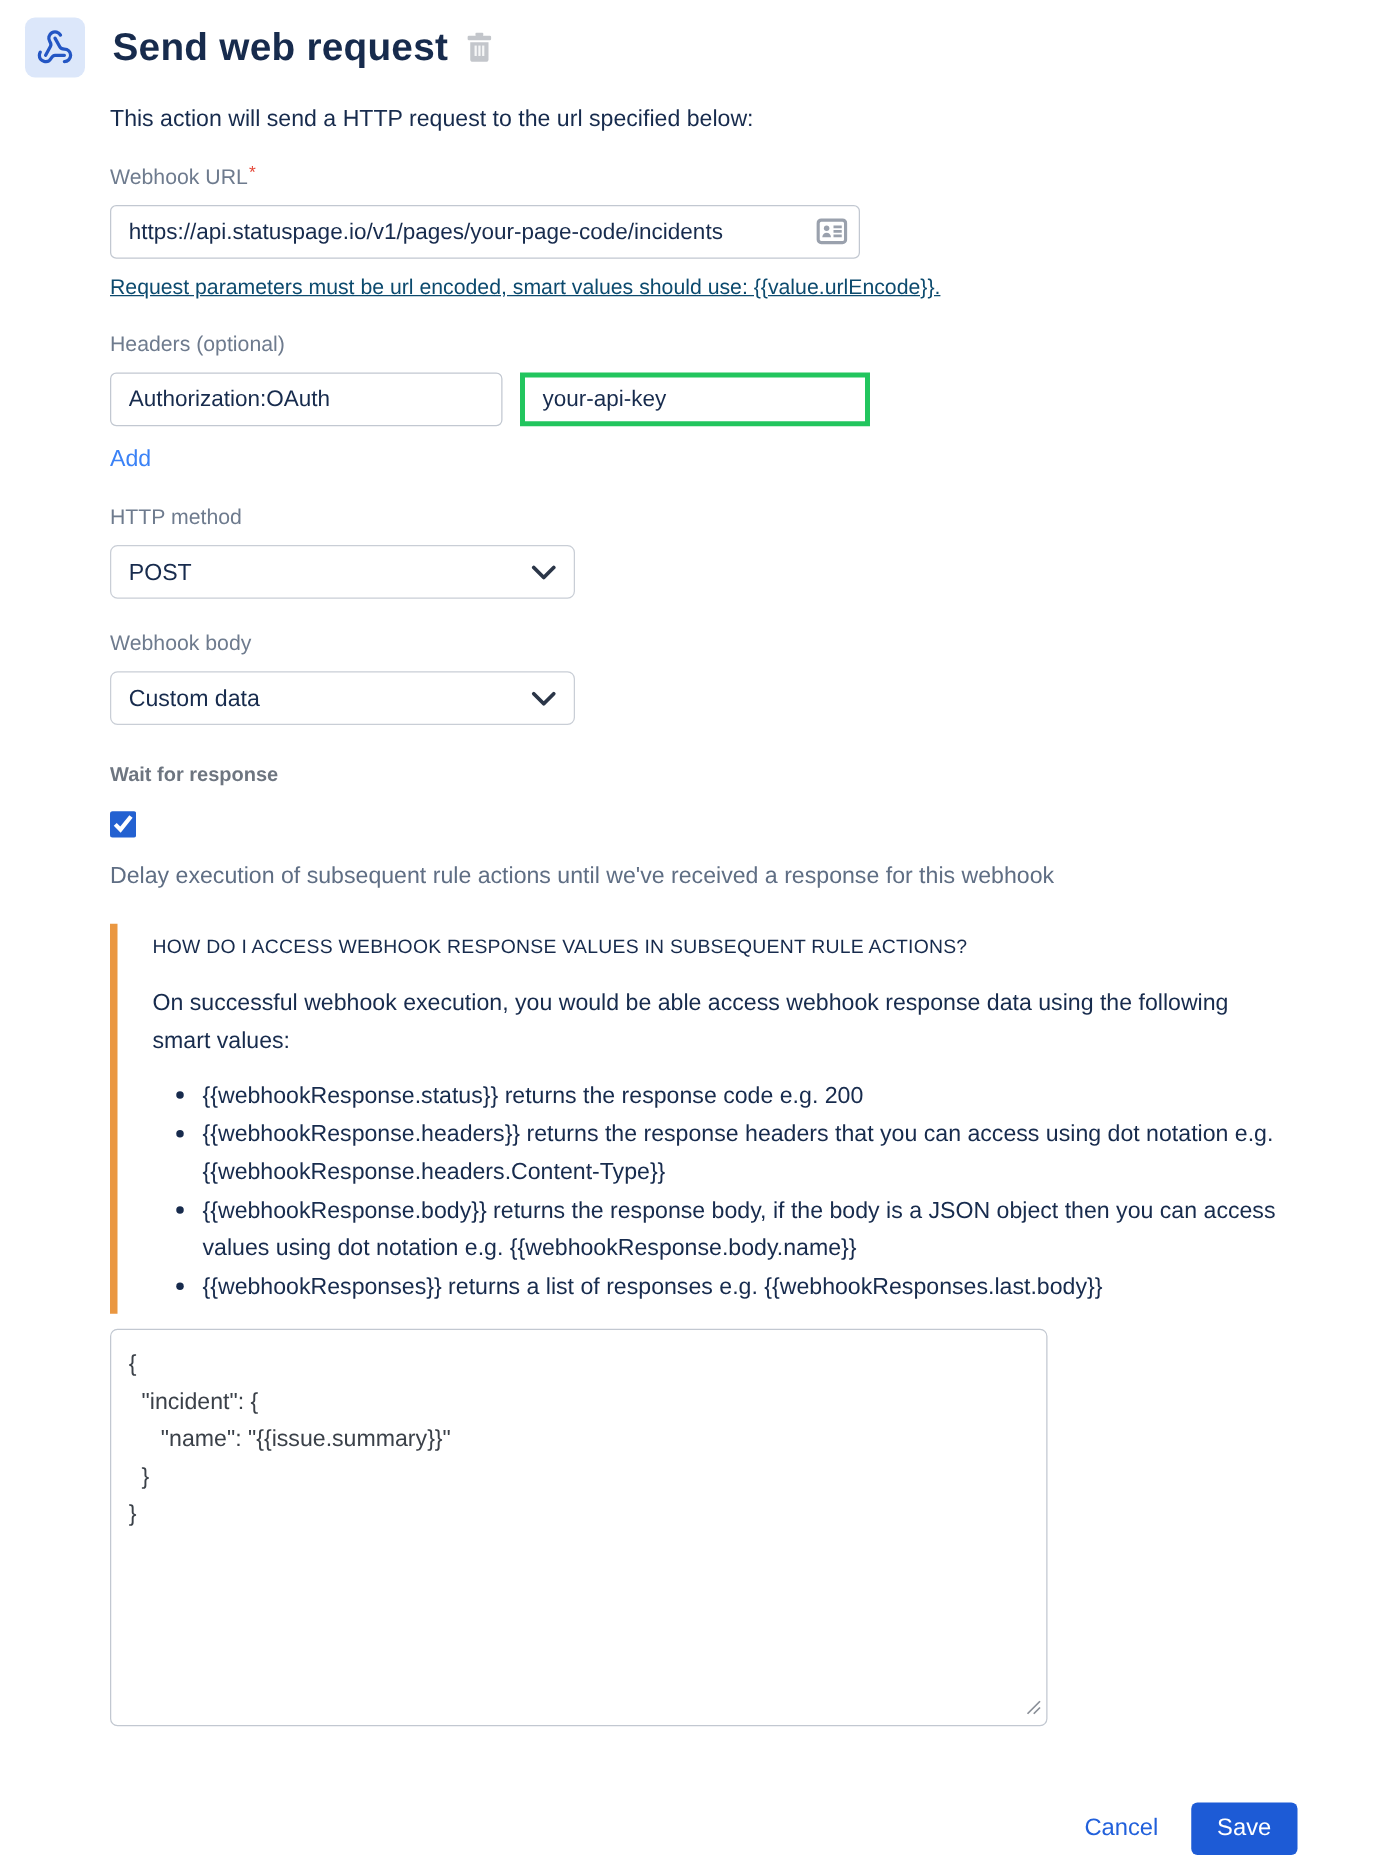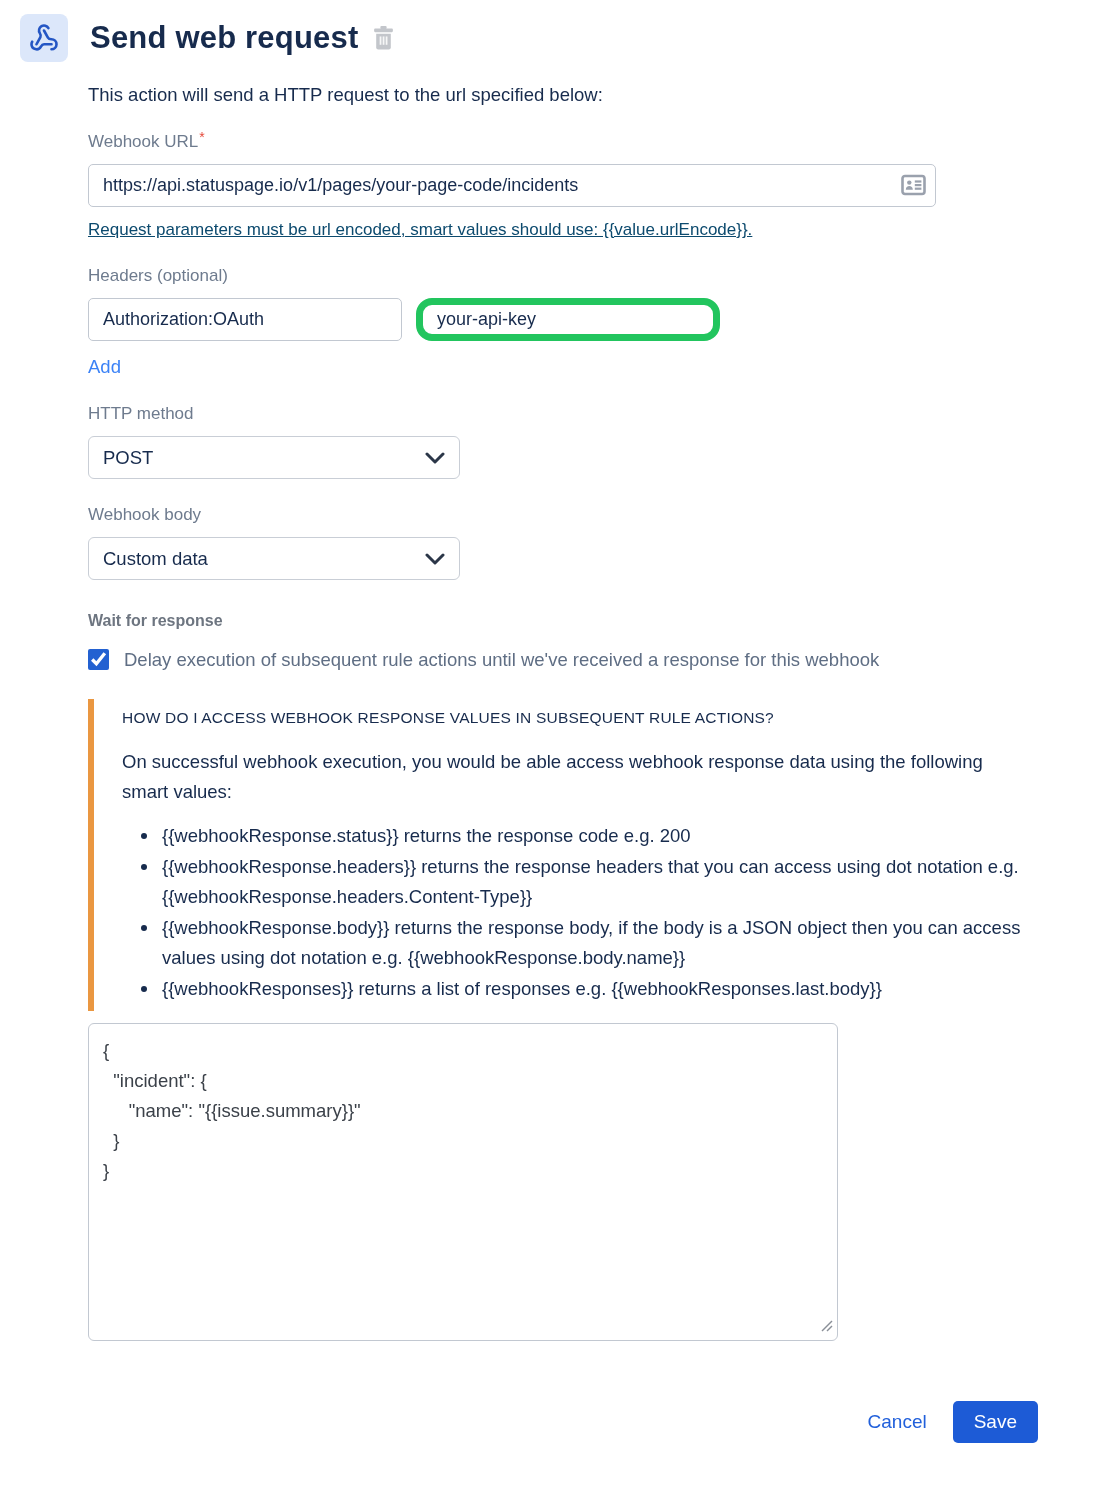--- a/index.html
+++ b/index.html
@@ -28,42 +28,42 @@
   .intro { margin-top: 22px; font-size: 18.5px; color: #172b4d; }
 
   .field-label { margin-top: 26px; font-size: 17px; color: #6e7b8e; }
   .req { color: #e5493a; font-size: 14px; position: relative; top: -5px; margin-left: 1px; }
 
   .text-input {
     height: 43px; border: 1.5px solid #c2c8d1; border-radius: 5px;
     font-family: inherit; font-size: 18px; color: #172b4d;
     padding: 0 14px; background: #fff; outline: none;
   }
-  .url-wrap { position: relative; width: 848px; margin-top: 12px; }
+  .url-wrap { position: relative; width: 600px; margin-top: 12px; }
   .url-wrap input { width: 100%; padding-right: 52px; }
   .card-icon { position: absolute; right: 10px; top: 10px; }
 
   .help { margin-top: 13px; font-size: 17px; color: #0c4a6e; text-decoration: underline; }
 
   .headers-row { display: flex; gap: 14px; margin-top: 12px; }
   .key-input { width: 314px; }
-  .value-input { width: 304px; border: 7px solid #22c55e; border-radius: 16px; }
+  .value-input { width: 280px; border: 4px solid #22c55e; border-radius: 0; }
 
   .add-link { display: inline-block; margin-top: 15px; font-size: 18.5px; color: #3b82f6; cursor: pointer; }
 
   .select {
     margin-top: 12px; width: 372px; height: 43px;
     border: 1.5px solid #c9ced6; border-radius: 6px; background: #fff;
     display: flex; align-items: center; justify-content: space-between;
     padding: 0 14px; font-size: 18.5px; color: #172b4d; cursor: pointer;
   }
 
   .wait-label { margin-top: 32px; font-size: 16px; font-weight: bold; color: #6d7580; }
 
-  .checkbox-row { margin-top: 15px; display: flex; gap: 15px; align-items: flex-start; }
+  .checkbox-row { margin-top: 15px; display: flex; gap: 15px; align-items: flex-start; flex-direction: column; }
   .checkbox {
     width: 21px; height: 21px; flex: none; margin-top: 4px;
     accent-color: #2361d1; cursor: pointer;
   }
   .checkbox-label { font-size: 18.5px; color: #5f6e84; line-height: 30px; max-width: 855px; }
 
   .info-panel { margin-top: 24px; border-left: 6px solid #ea9741; padding: 10px 0 6px 28px; }
   .info-heading { font-size: 15.5px; font-weight: normal; color: #172b4d; letter-spacing: 0.2px; }
   .info-intro { margin-top: 20px; font-size: 18.5px; color: #172b4d; line-height: 30px; max-width: 900px; }
   .info-list { margin-top: 14px; list-style: none; padding-left: 40px; }

